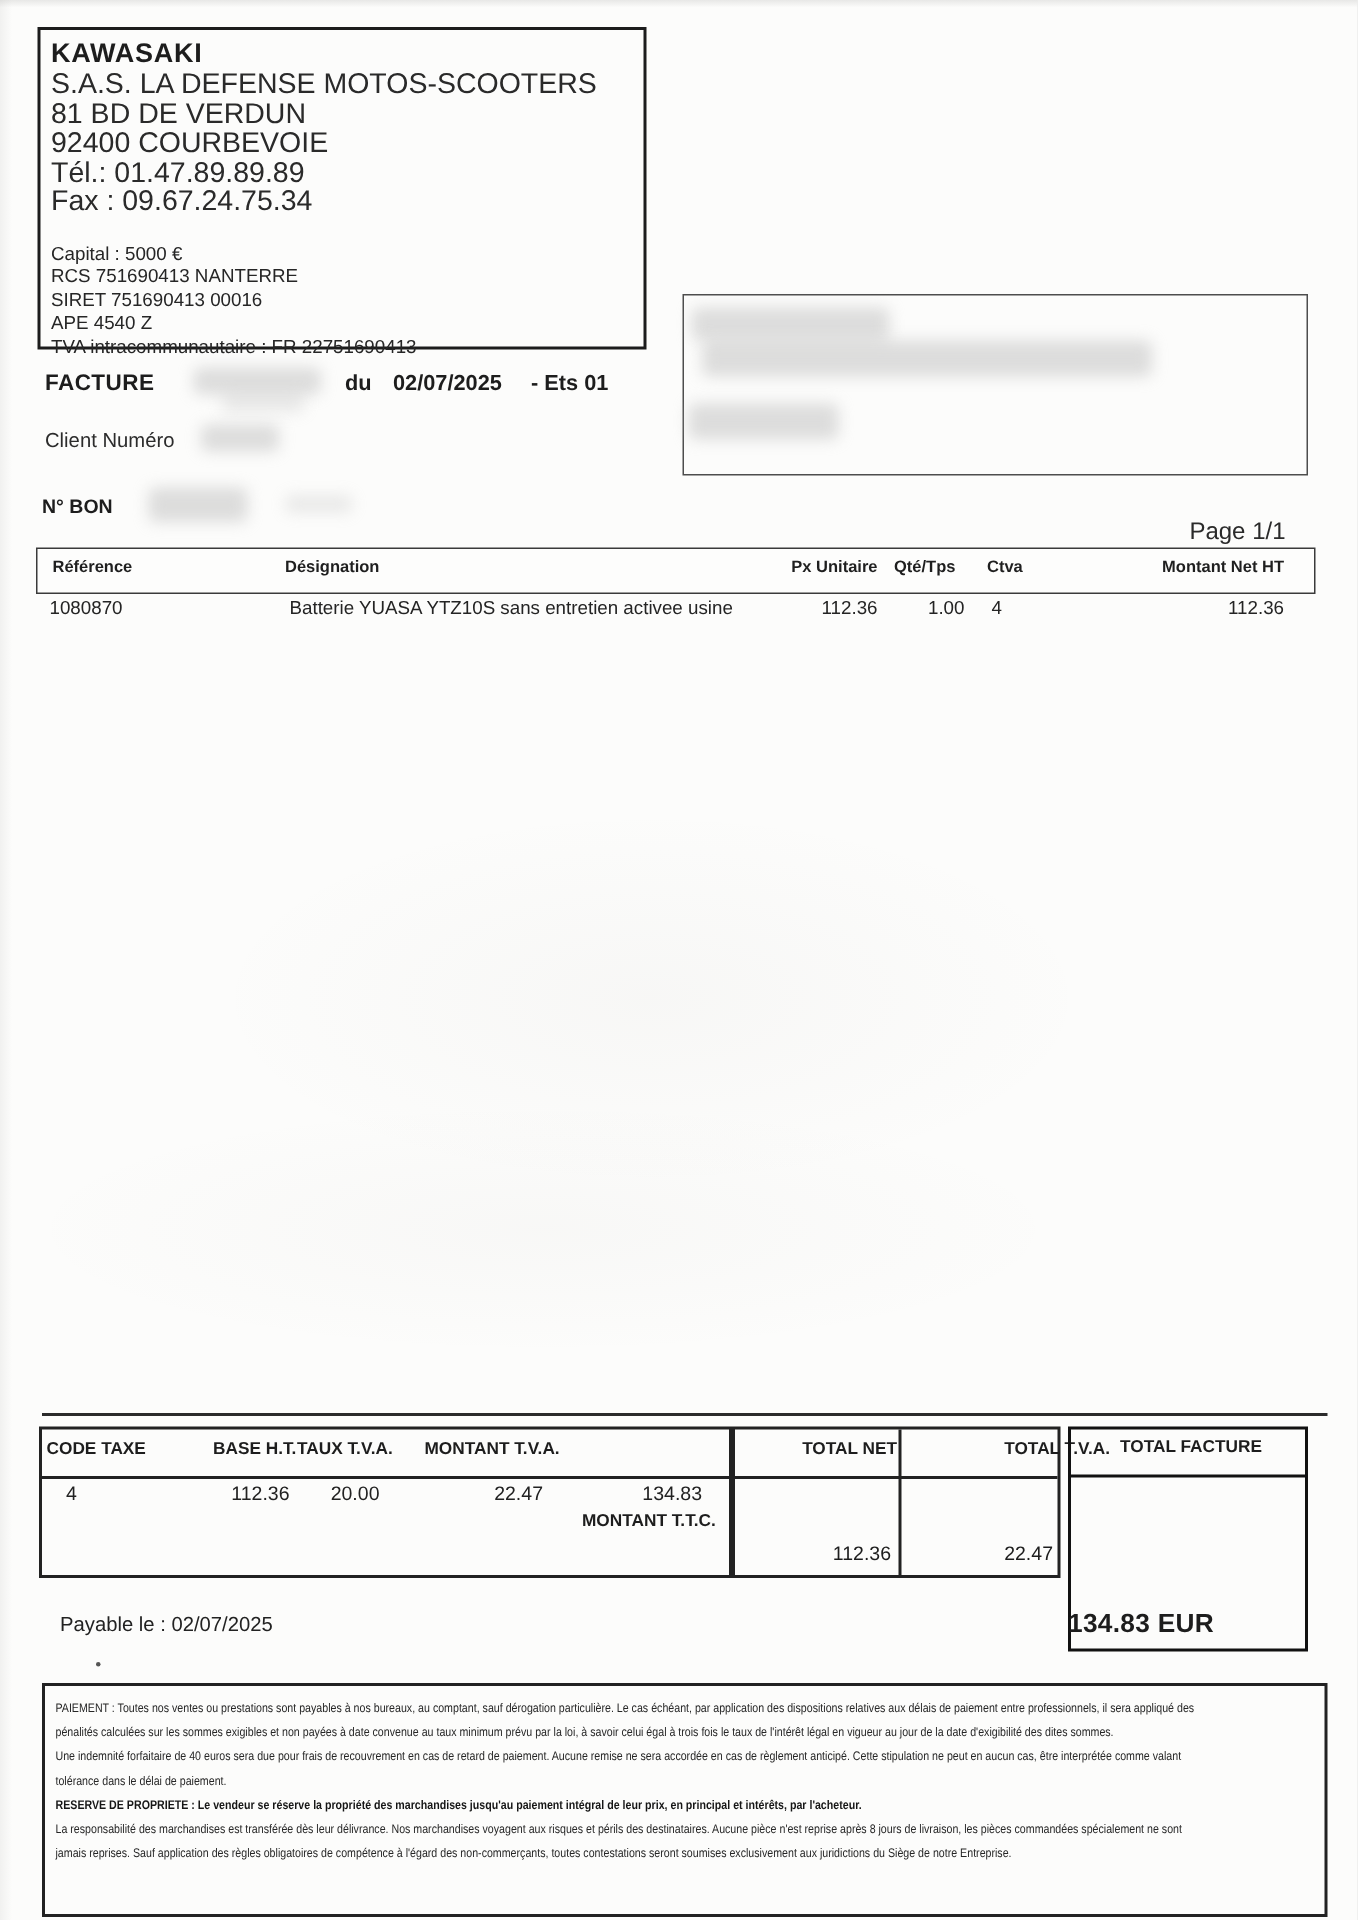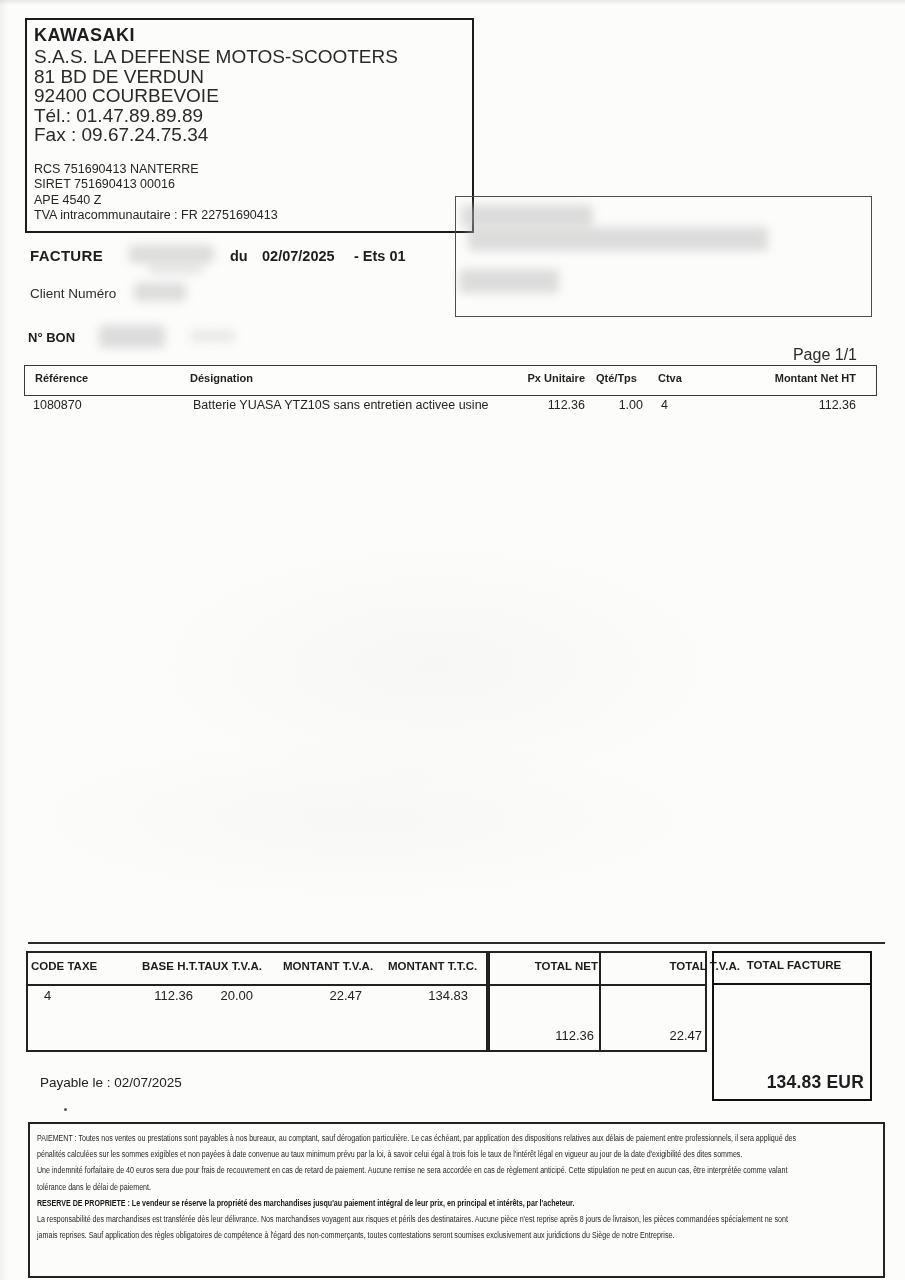--- a/index.html
+++ b/index.html
@@ -17,21 +17,21 @@
     color:#1d1d1d;
     overflow:hidden;
   }
   .abs{position:absolute;}
   .b{font-weight:bold;}
   .right{text-align:right;}
   .center{text-align:right;}
 
   
   .company-box{
-    left:25px;top:18px;width:449px;height:215px;
+    left:25px;top:18px;width:406px;height:215px;
     border:2px solid #1c1c1c;
     padding:3px 6px 0 7px;
     box-sizing:border-box;
   }
   .co-name{font-size:18px;font-weight:bold;letter-spacing:.5px;line-height:24px;}
   .co-line{font-size:19px;line-height:19.5px;color:#2a2a2a;}
   .co-spacer{height:17px;}
   .co-small{font-size:12.5px;line-height:15.6px;color:#262626;}
 
   
@@ -81,21 +81,21 @@
   .net-box{left:488px;top:951px;width:219px;height:101px;border:2px solid #222;box-sizing:border-box;}
   .net-box .hline{position:absolute;left:0;top:31px;width:100%;height:1.8px;background:#222;}
   .net-box .vline{position:absolute;left:109px;top:0;width:1.8px;height:100%;background:#222;}
   .tnl{position:absolute;top:960px;font-size:11.5px;font-weight:bold;}
   .tnv{position:absolute;top:1028px;font-size:13px;}
 
   
   .fact-box{left:712px;top:951px;width:160px;height:150px;border:2.5px solid #111;box-sizing:border-box;}
   .fact-box .hline{position:absolute;left:0;top:30px;width:100%;height:2px;background:#111;}
   .tfl{position:absolute;left:712px;top:959px;width:164px;text-align:center;font-size:11.5px;font-weight:bold;}
-  .tfv{position:absolute;left:712px;top:1072px;width:152px;text-align:right;font-size:17.5px;font-weight:bold;letter-spacing:.2px;}
+  .tfv{position:absolute;left:712px;top:1072px;width:152px;text-align:left;font-size:17.5px;font-weight:bold;letter-spacing:.2px;}
 
   .payable{left:40px;top:1075px;font-size:13.5px;color:#222;}
   .dot{left:64px;top:1108px;width:3px;height:3px;border-radius:50%;background:#555;}
 
   
   .legal-box{
     left:28px;top:1122px;width:857px;height:156px;
     border:2px solid #222;
     box-sizing:border-box;
     padding:6px 7px 0 7px;
@@ -117,20 +117,21 @@
 <div class="page">
 
   <div class="abs company-box">
     <div class="co-name">KAWASAKI</div>
     <div class="co-line">S.A.S. LA DEFENSE MOTOS-SCOOTERS</div>
     <div class="co-line">81 BD DE VERDUN</div>
     <div class="co-line">92400 COURBEVOIE</div>
     <div class="co-line">Tél.: 01.47.89.89.89</div>
     <div class="co-line">Fax : 09.67.24.75.34</div>
     <div class="co-spacer"></div>
+    <div class="co-small">Capital : 5000 €</div>
     <div class="co-small">RCS 751690413 NANTERRE</div>
     <div class="co-small">SIRET 751690413 00016</div>
     <div class="co-small">APE 4540 Z</div>
     <div class="co-small">TVA intracommunautaire : FR 22751690413</div>
   </div>
 
   <div class="abs client-box"></div>
   <div class="redact" style="left:461px;top:205px;width:132px;height:22px;"></div>
   <div class="redact" style="left:468px;top:227px;width:300px;height:24px;"></div>
   <div class="redact" style="left:459px;top:269px;width:100px;height:24px;"></div>
@@ -168,21 +169,21 @@
 
   <div class="abs rule"></div>
 
   <div class="abs tax-box">
     <div class="hline"></div>
   </div>
   <div class="txh" style="left:31px;">CODE TAXE</div>
   <div class="txh" style="left:142px;">BASE H.T.</div>
   <div class="txh" style="left:198px;">TAUX T.V.A.</div>
   <div class="txh" style="left:283px;">MONTANT T.V.A.</div>
-  <div class="txh" style="left:388px;">MONTANT T.T.C.</div>
+  <div class="txh" style="left:388px;margin-top:48px;">MONTANT T.T.C.</div>
   <div class="txv" style="left:44px;">4</div>
   <div class="txv right" style="left:143px;width:50px;">112.36</div>
   <div class="txv right" style="left:210px;width:43px;">20.00</div>
   <div class="txv right" style="left:320px;width:42px;">22.47</div>
   <div class="txv right" style="left:418px;width:50px;">134.83</div>
 
   <div class="abs net-box">
     <div class="hline"></div>
     <div class="vline"></div>
   </div>

